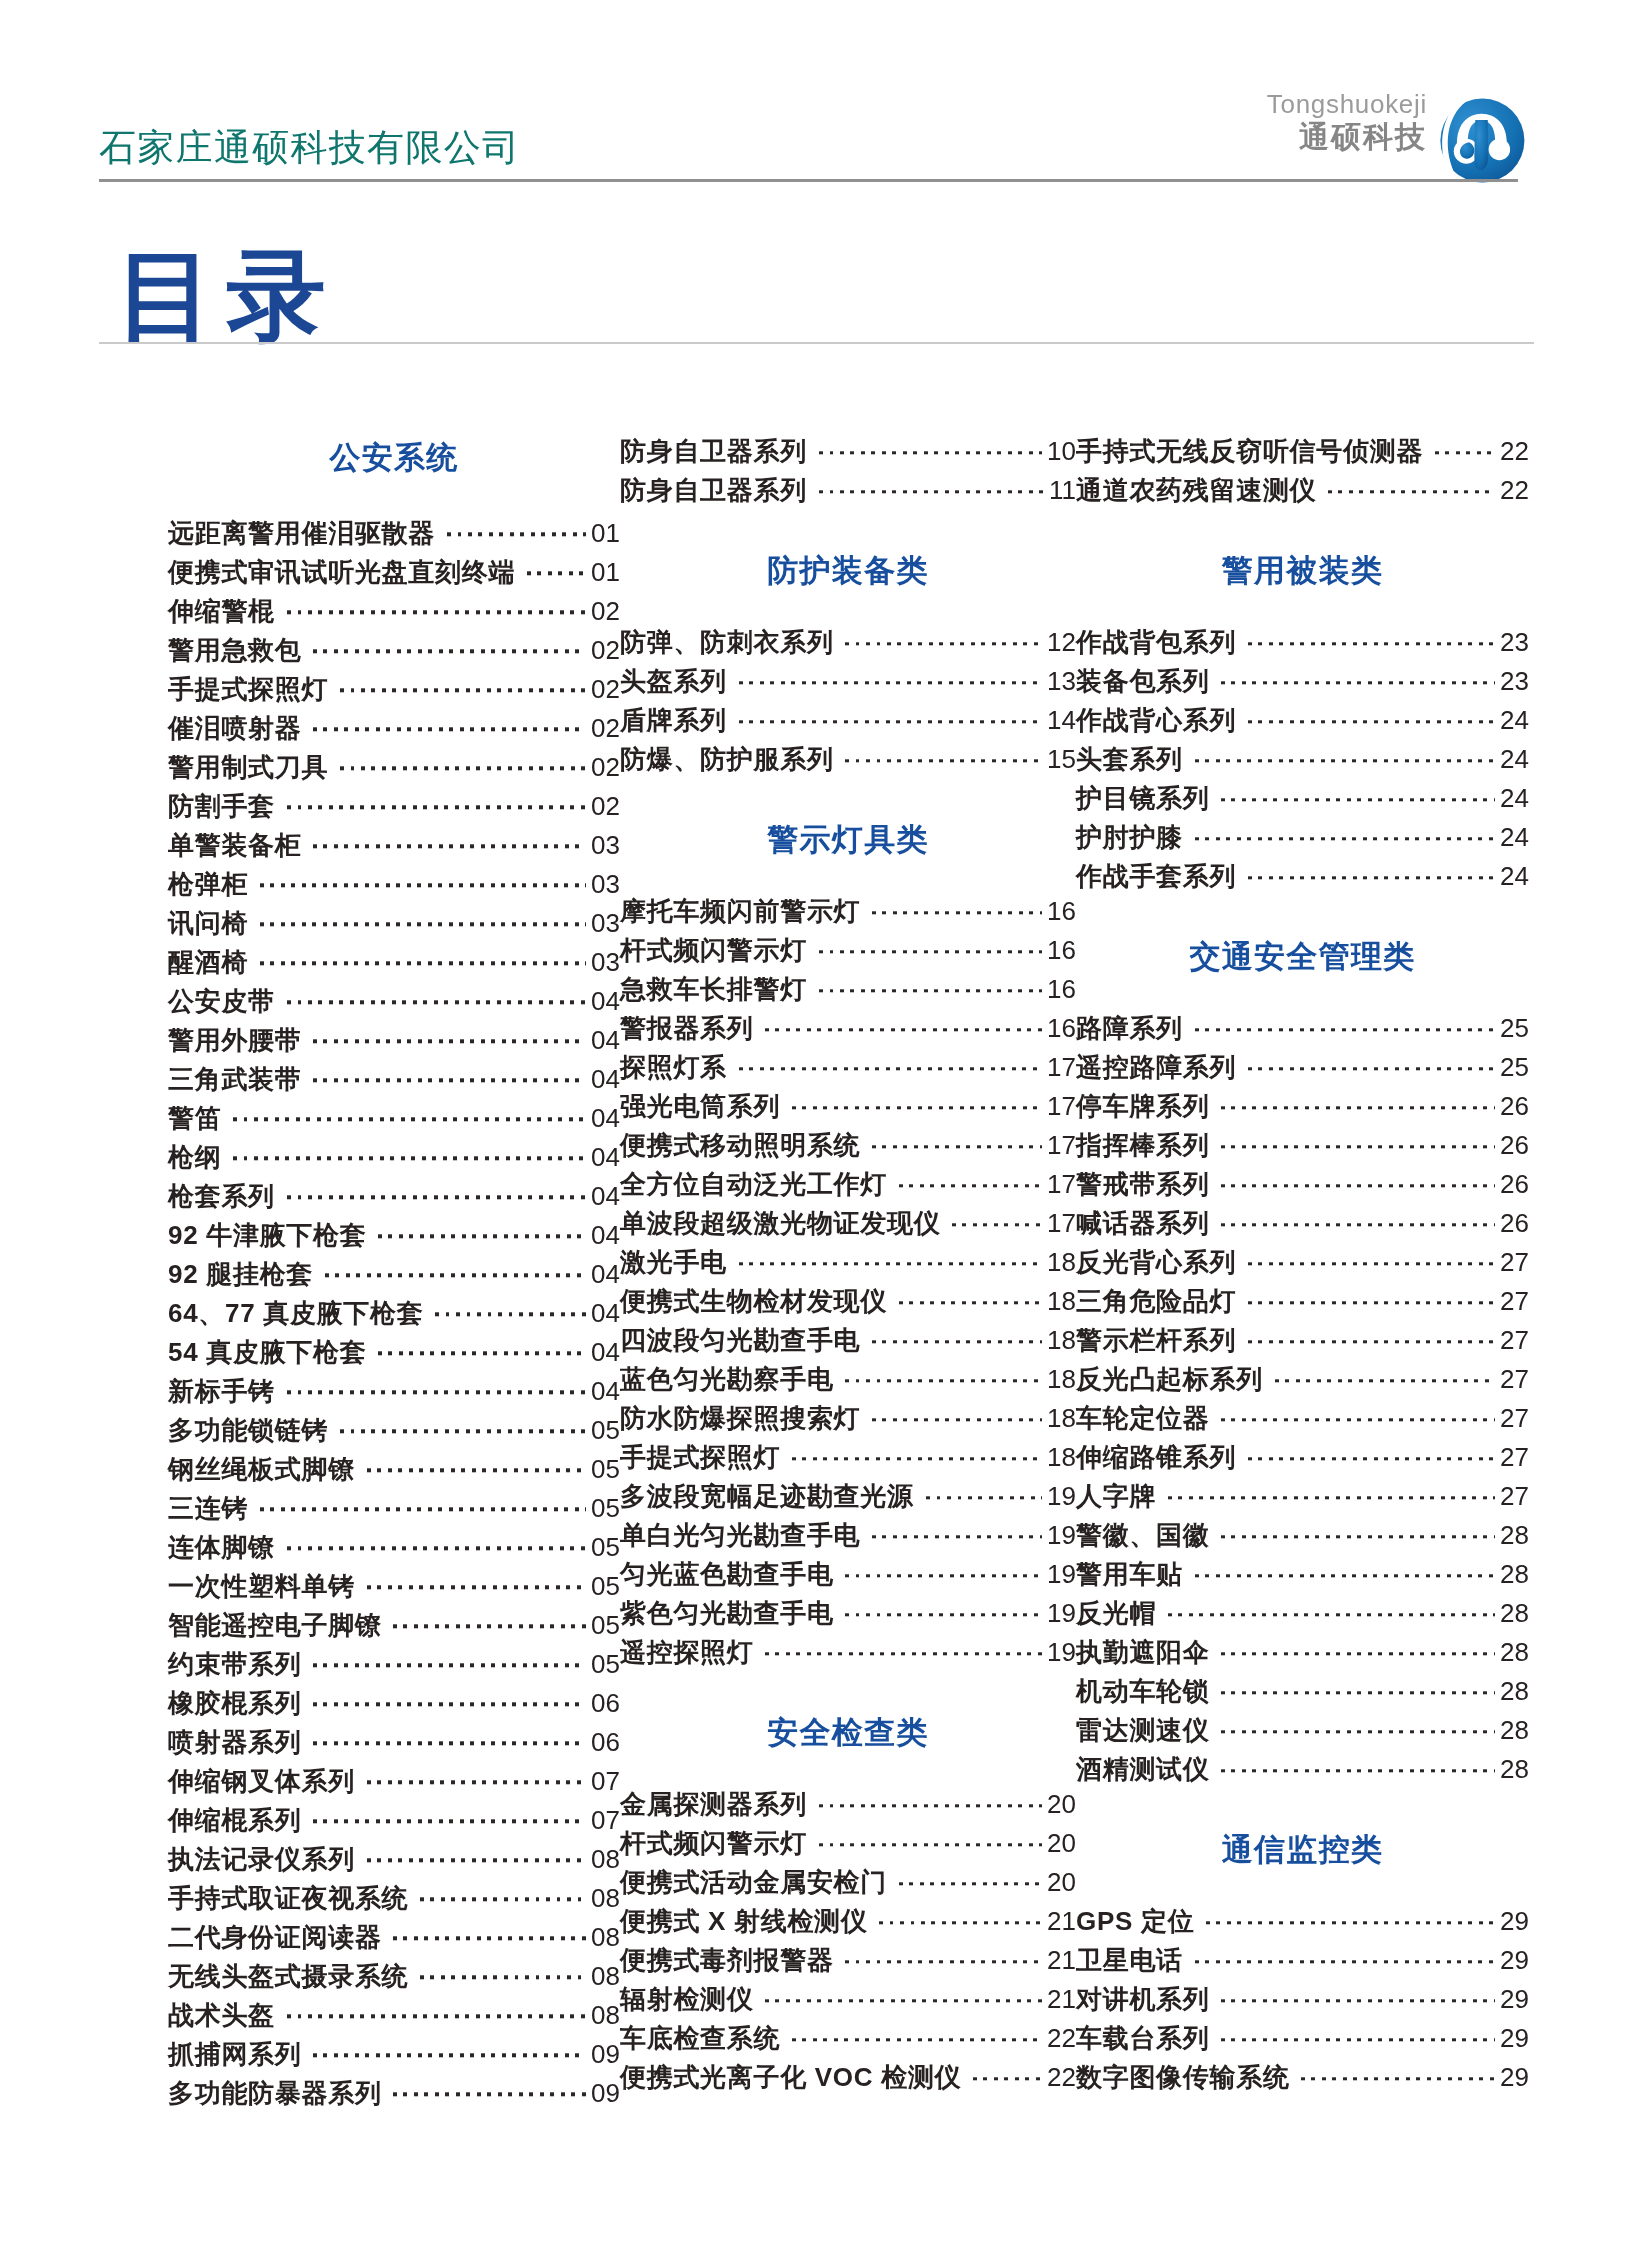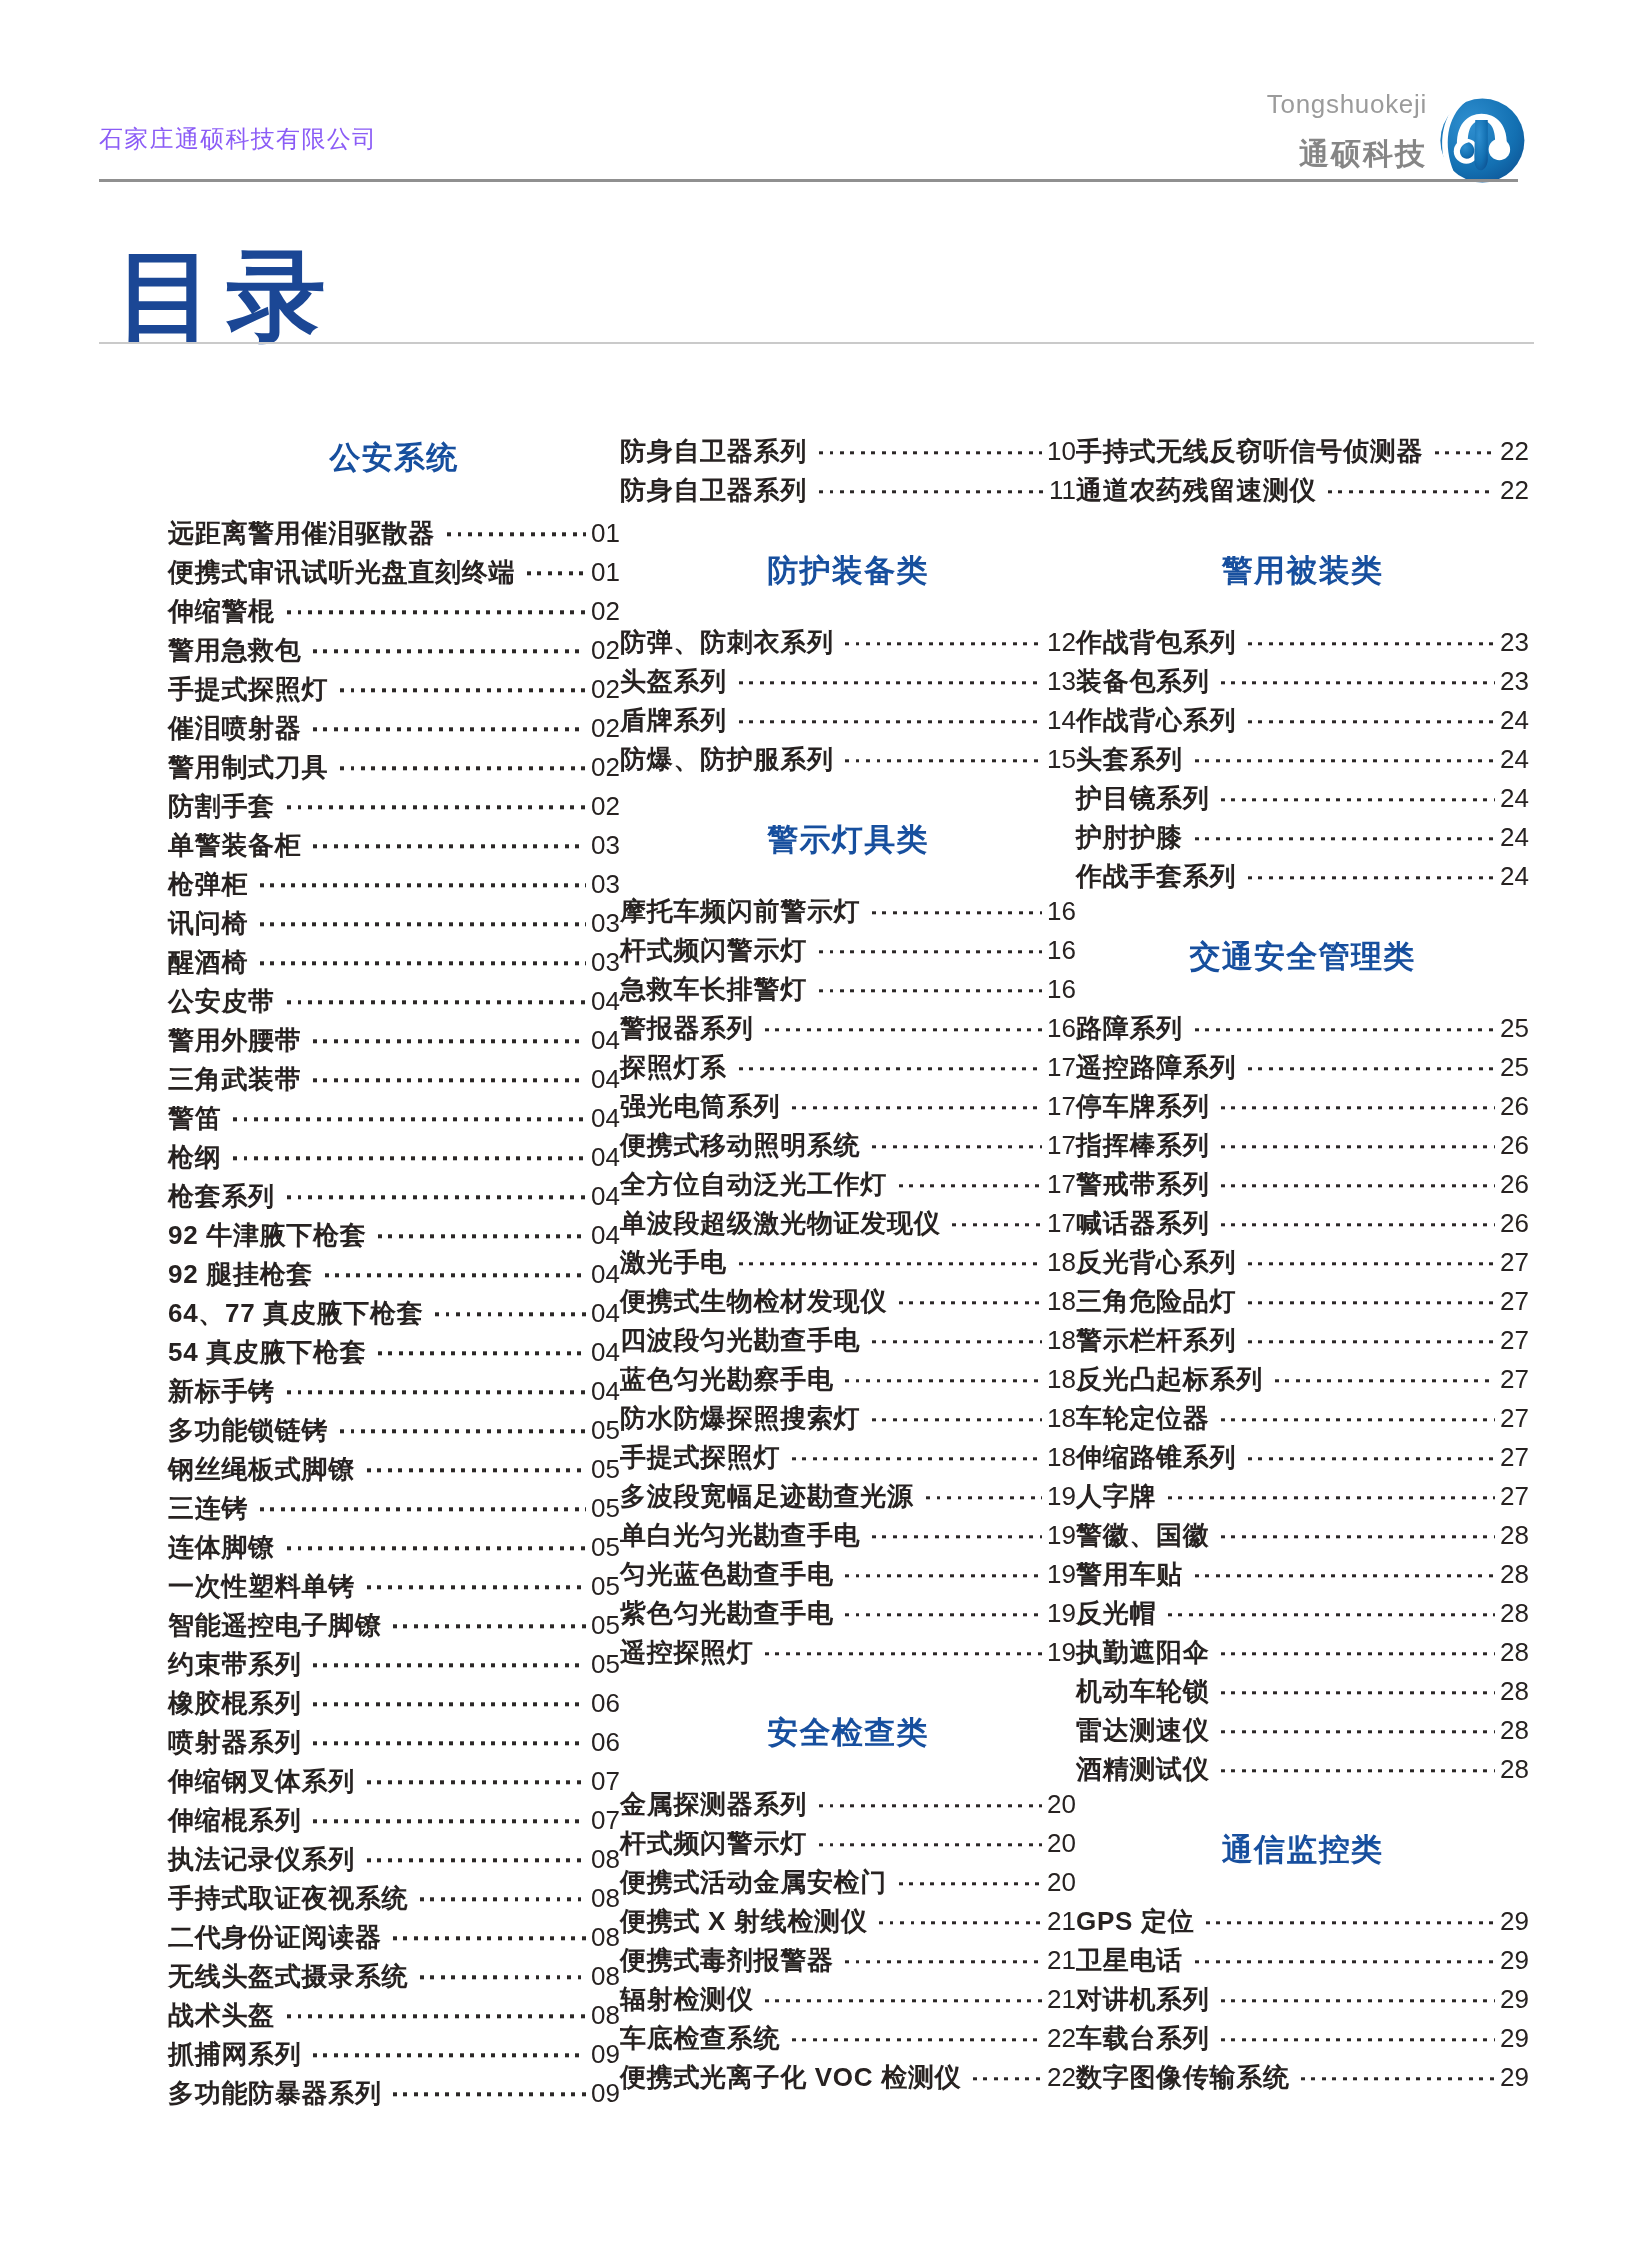--- a/index.html
+++ b/index.html
@@ -6,33 +6,33 @@
   .page{
     position:relative;
     width:1647px;height:2250px;
     background:#ffffff;
     font-family:"Liberation Sans", sans-serif;
     overflow:hidden;
   }
   
   .company-name{
     position:absolute;left:99px;top:123px;
-    font-size:24px;font-weight:500;color:#8b5cf6;letter-spacing:1.3px;
+    font-size:37px;font-weight:500;color:#0f766e;letter-spacing:1.3px;
     white-space:nowrap;
   }
   .header-rule{
     position:absolute;left:99px;top:179px;
     width:1419px;height:3.3px;background:#909090;
   }
   .logo-text{
     position:absolute;right:220px;top:90px;
     text-align:right;line-height:1.15;
   }
   .logo-text .en{font-size:26px;font-weight:300;color:#9b9b9b;letter-spacing:0.7px;margin-left:42px;}
-  .logo-text .cn{font-size:30px;font-weight:600;color:#868686;letter-spacing:2px;margin-top:17px;}
+  .logo-text .cn{font-size:30px;font-weight:600;color:#868686;letter-spacing:2px;margin-top:0;}
   .logo-mark{
     position:absolute;left:1435px;top:92px;width:93px;height:97px;
   }
   
   .page-title{
     position:absolute;left:116px;top:230px;
     font-size:99px;font-weight:800;color:#1b4795;letter-spacing:11.8px;
     line-height:1;
     margin-top:16px;
   }

